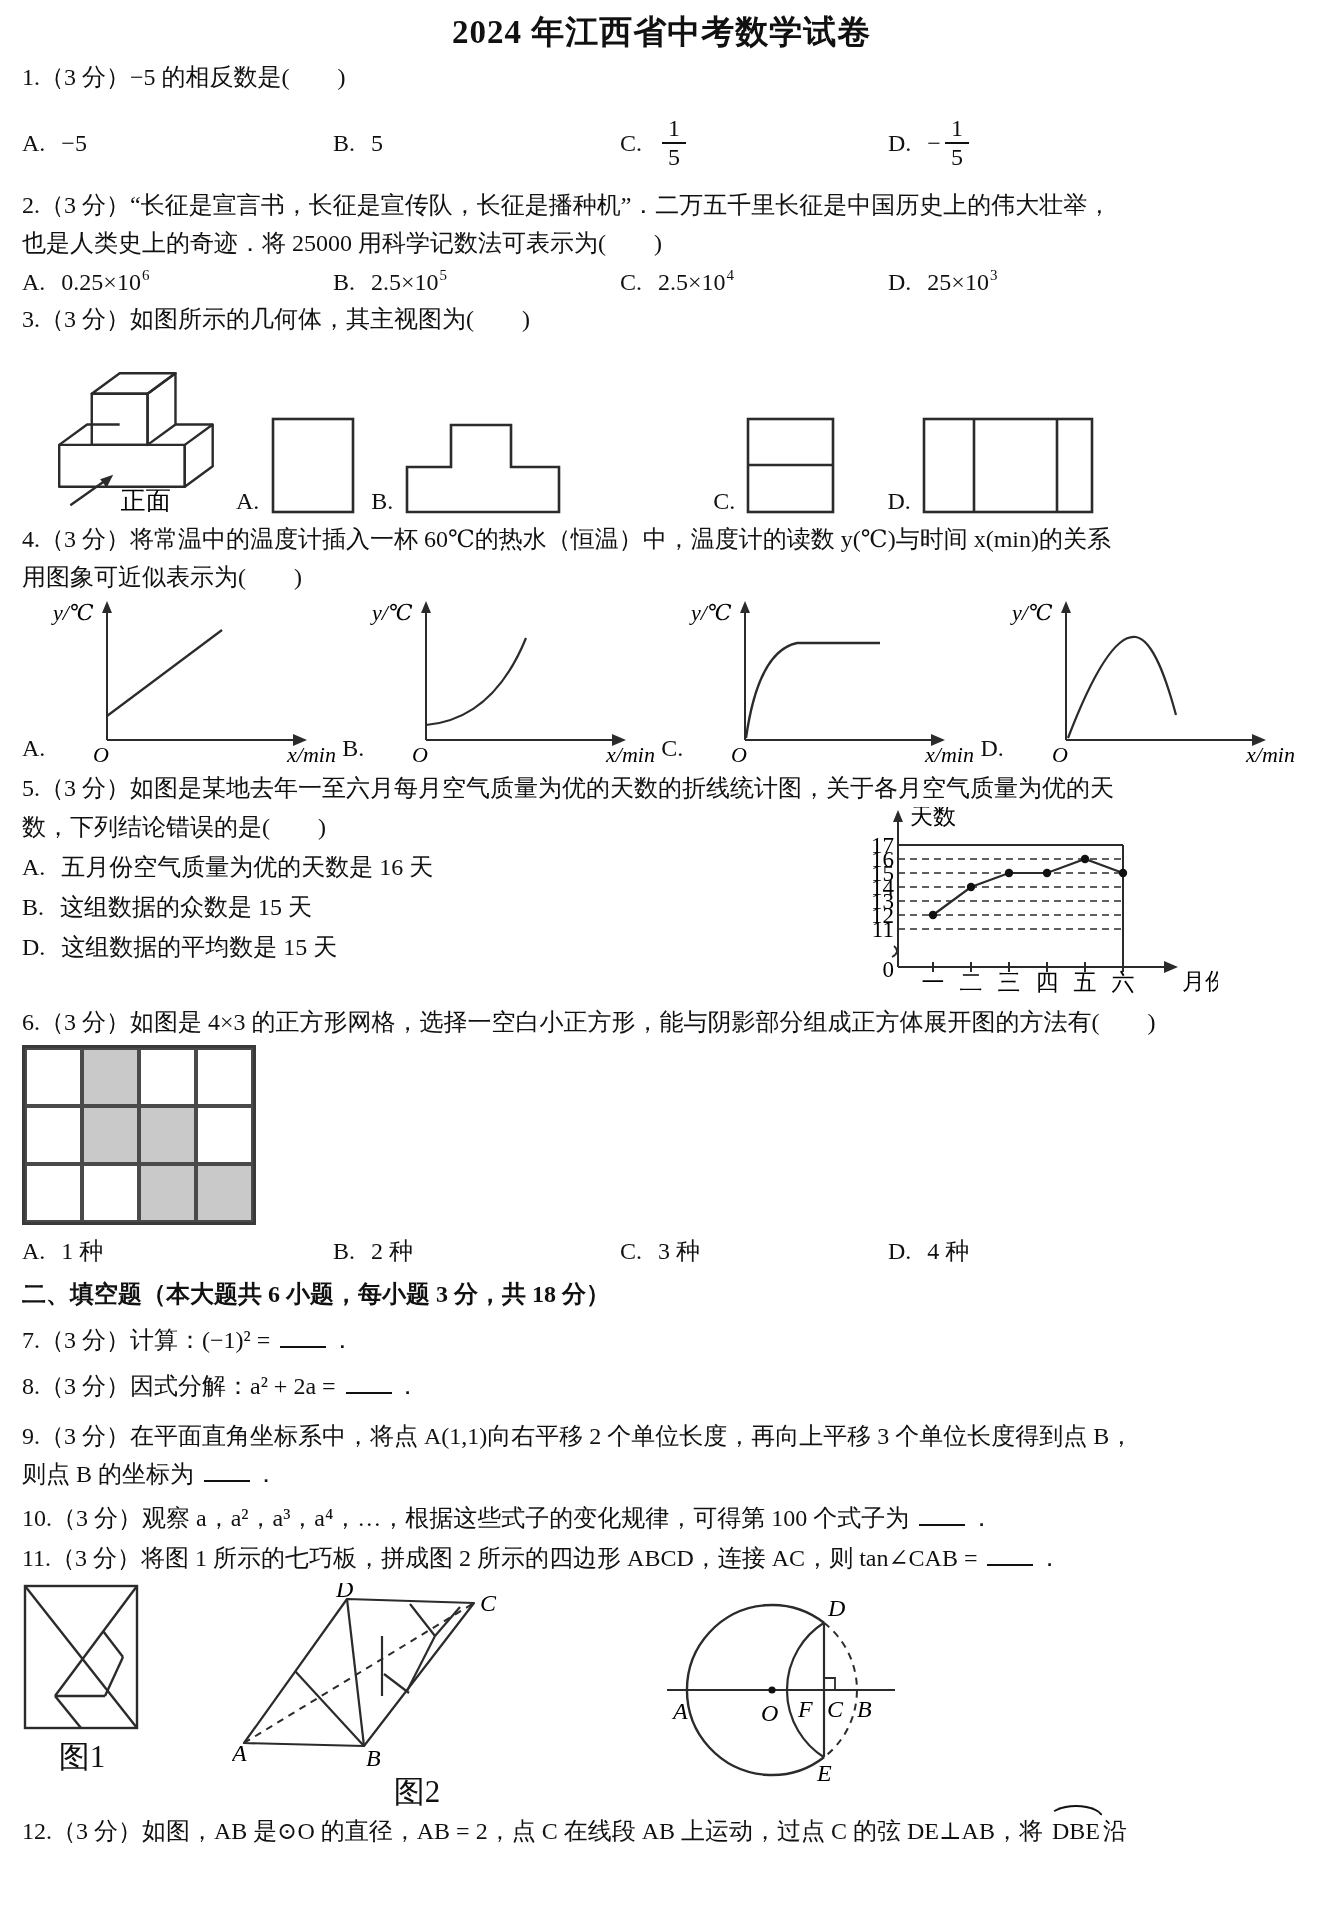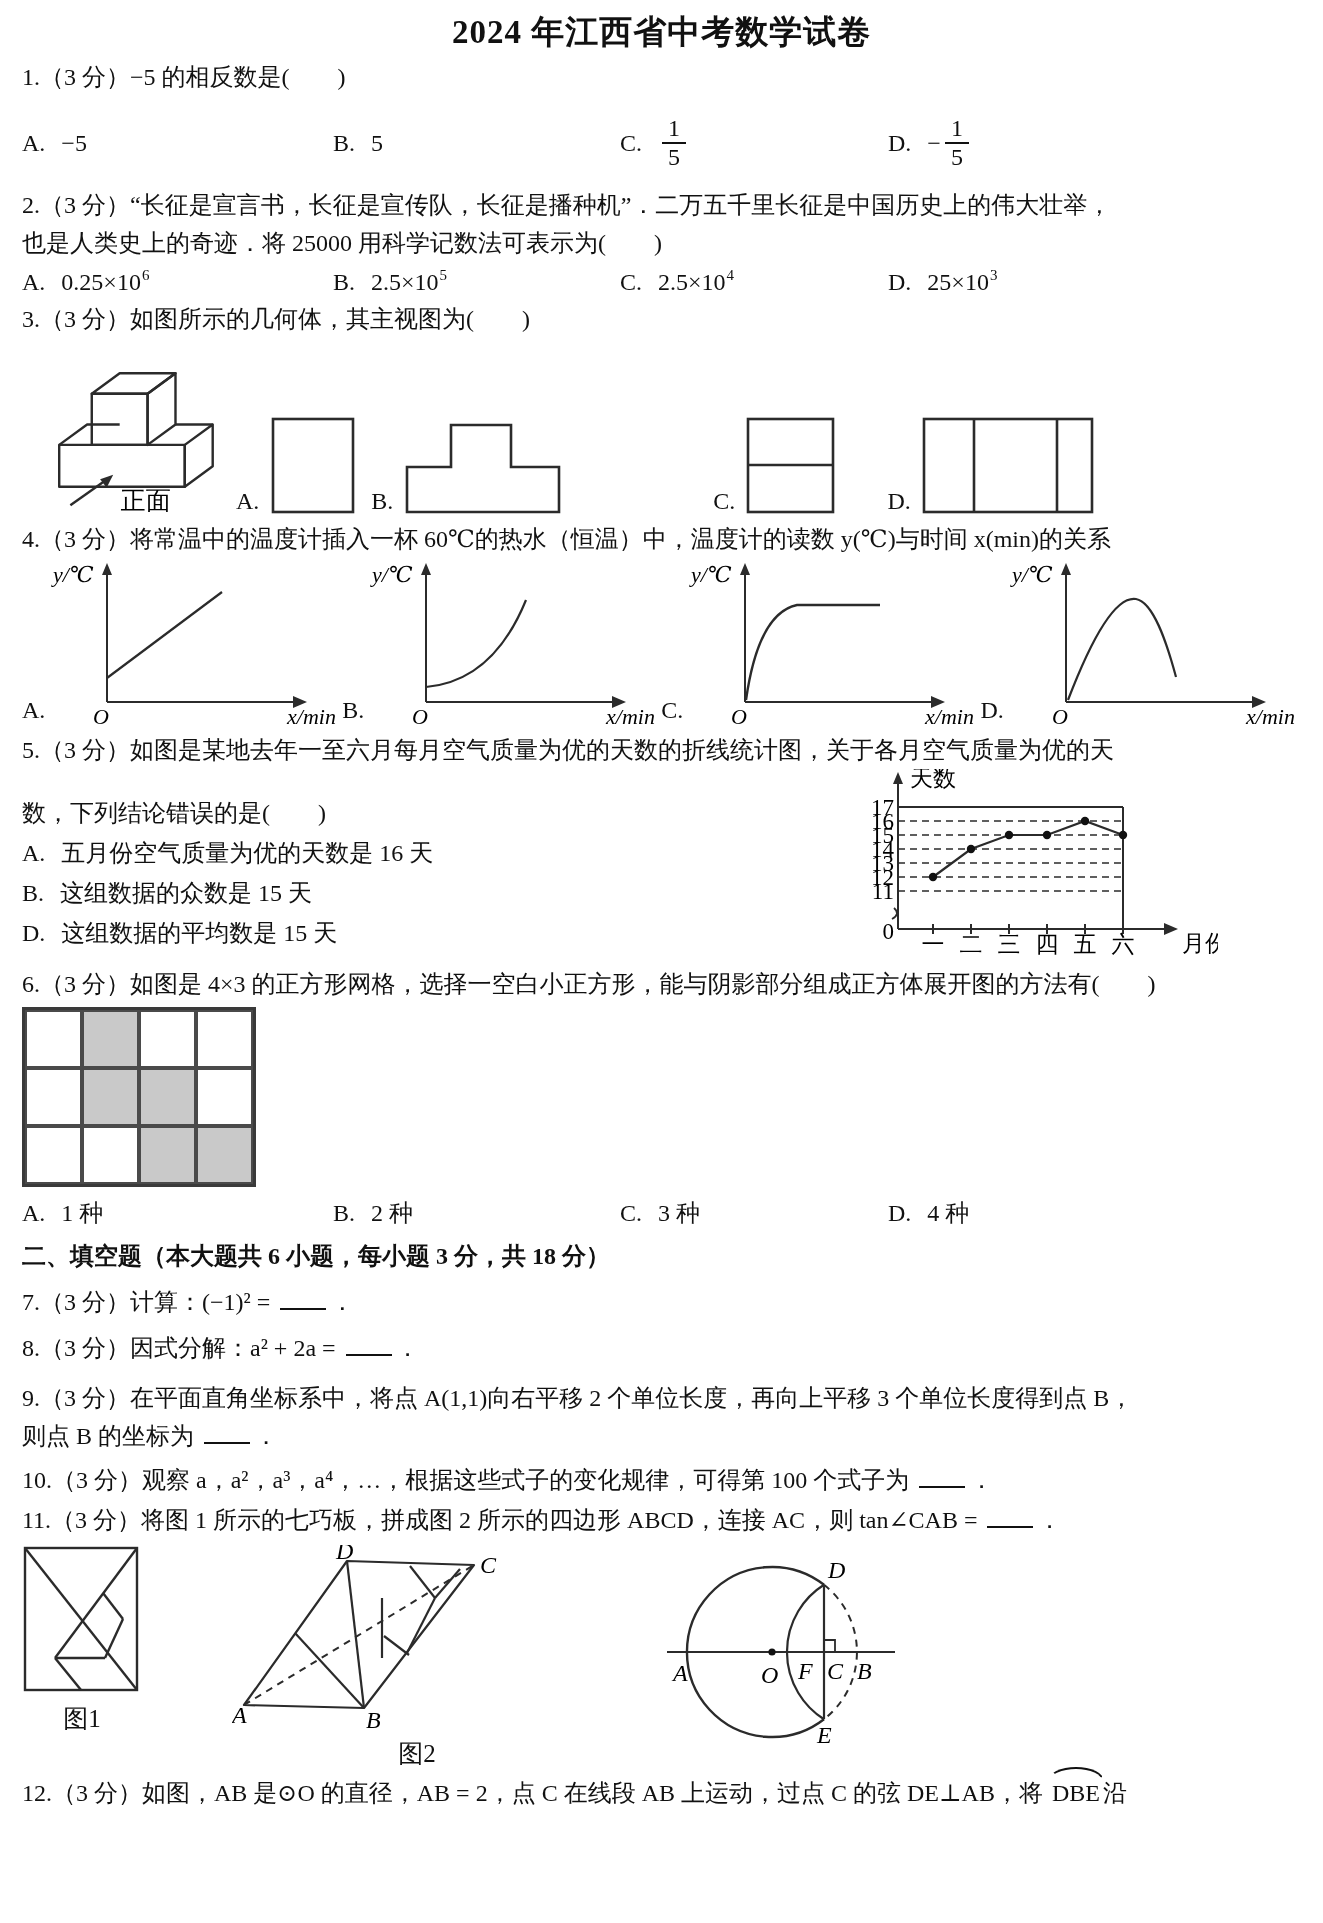--- a/index.html
+++ b/index.html
@@ -17,25 +17,25 @@
   .frac{display:inline-flex;flex-direction:column;align-items:center;line-height:27px;margin-left:4px;}
   .frac .num{border-bottom:2px solid #111;padding:0 6px;}
   sup{font-size:15px;position:relative;top:-1px;margin-left:1px;}
   .blank{display:inline-block;width:46px;height:8px;border-bottom:2.5px solid #111;margin:0 4px 0 10px;}
   .figrow{display:flex;align-items:flex-end;}
   .shape-unit{display:flex;align-items:flex-end;}
   .shape-unit .lab{margin-right:10px;line-height:30px;}
   .graph-unit{display:flex;align-items:flex-end;}
   .graph-unit .lab{line-height:34px;margin-right:2px;}
   .q5-flex{display:flex;align-items:flex-start;}
-  .q5-left{width:846px;flex:0 0 846px;margin-top:24px;}
+  .q5-left{width:846px;flex:0 0 846px;}
   .q5-left .line{line-height:40px;}
   .grid-wrap{border:3px solid #3a3a3a;display:grid;width:max-content;margin:4px 0 10px 0;}
   .gcell{width:57px;height:58px;box-sizing:border-box;border:2px solid #4a4a4a;}
-  .figcap{text-align:center;line-height:36px;font-size:25px;}
+  .figcap{text-align:center;line-height:36px;font-size:31px;}
   svg text{font-family:"Liberation Serif","DejaVu Serif",serif;}
   .ptlab{font-size:24px;font-style:italic;}
   .axlab{font-size:22px;font-style:italic;}
   .tick{font-size:23px;}
   .cjk{font-size:23px;}
   .arc-over{position:relative;display:inline-block;padding:0 3px;}
   .arc-over::before{content:"";position:absolute;left:-1px;right:-1px;top:-7px;height:10px;
     border:2px solid transparent;border-top:2.5px solid #111;border-radius:50%/100% 100% 0 0;}
   .stroke{stroke:#2b2b2b;fill:none;}
 </style>
@@ -142,20 +142,21 @@
           <rect x="3" y="3" width="168" height="93" class="stroke" stroke-width="2.6"></rect>
           <line x1="53" y1="3" x2="53" y2="96" class="stroke" stroke-width="2.6"></line>
           <line x1="136" y1="3" x2="136" y2="96" class="stroke" stroke-width="2.6"></line>
         </svg>
       </div>
     </div>
   </div>
 
   <div class="qblock">
     <p class="line">4.（3 分）将常温中的温度计插入一杯 60℃的热水（恒温）中，温度计的读数 y(℃)与时间 x(min)的关系</p>
+    <p class="line">用图象可近似表示为(　　)</p>
     <div class="figrow" style="margin-top:4px;">
 
       <div class="graph-unit">
         <span class="lab">A.</span>
         <svg width="295" height="165" viewBox="0 0 295 165">
           <line x1="60" y1="140" x2="60" y2="10" class="stroke" stroke-width="2"></line>
           <polygon points="55,13 60,1 65,13" fill="#2b2b2b"></polygon>
           <line x1="60" y1="140" x2="248" y2="140" class="stroke" stroke-width="2"></line>
           <polygon points="246,134 260,140 246,146" fill="#2b2b2b"></polygon>
           <text x="6" y="20" class="axlab">y/℃</text>

